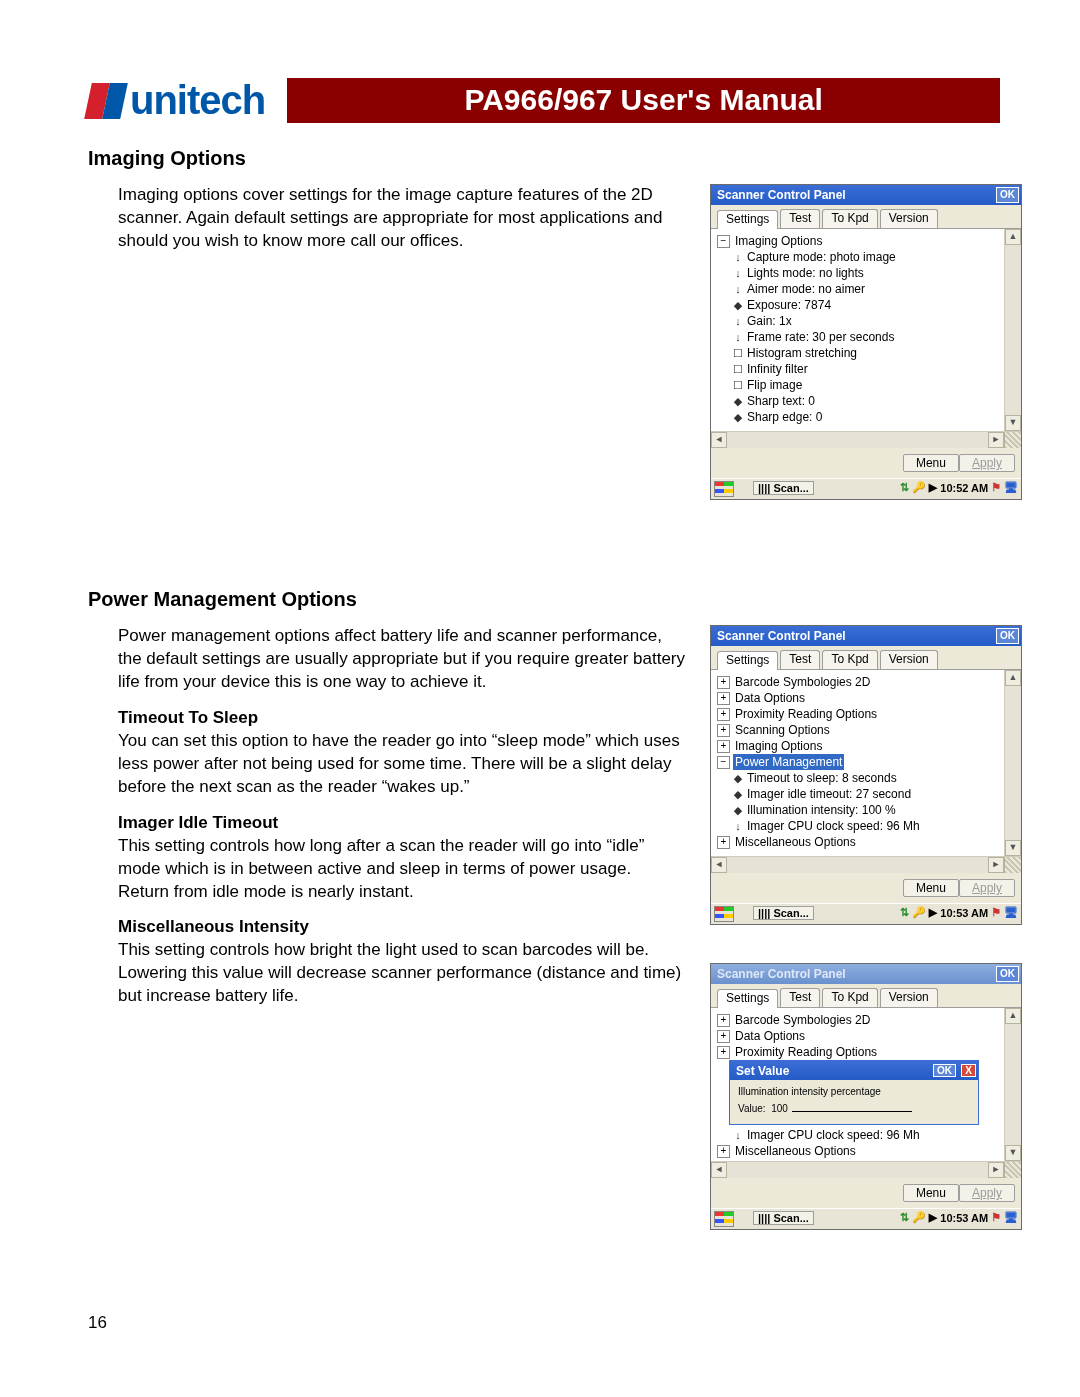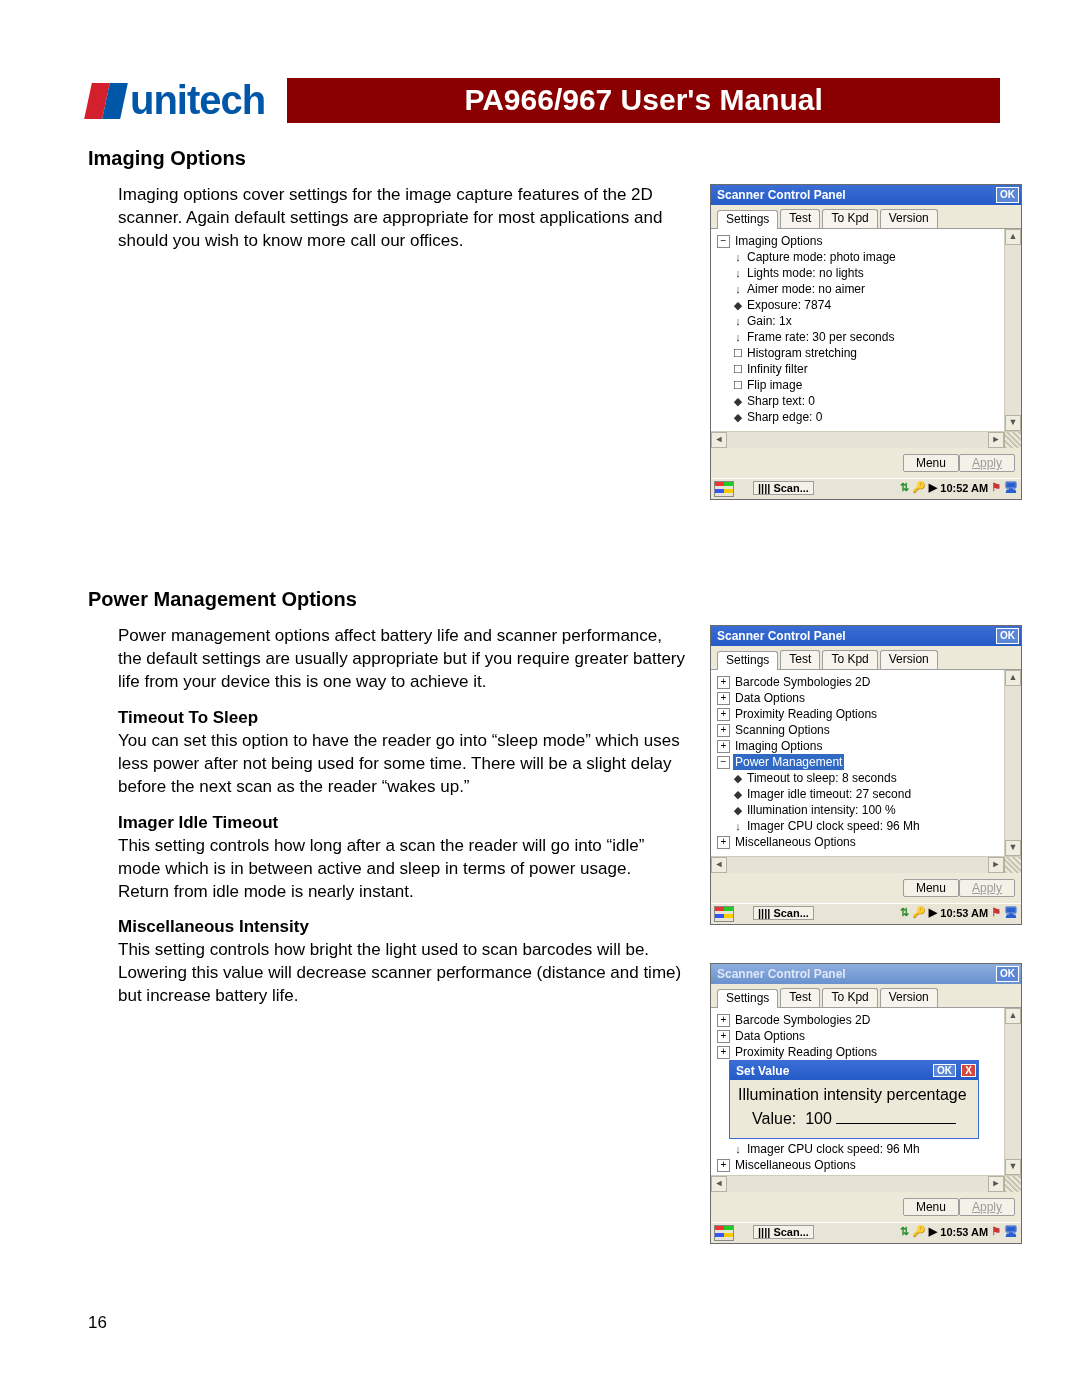--- a/index.html
+++ b/index.html
@@ -209,21 +209,21 @@
   .tray .green { color: #2a8a2a; }
   .tray .orange{ color: #d07b18; }
   .tray .blue  { color: #2a5fd0; }
   .tray .flag  { color: #c33; }
   .small-dlg {
     border: 1px solid #3a6ed5;
     margin: 0 0 2px 12px;
     width: 248px;
     background: #ece9d8;
   }
-  .small-dlg .body { padding: 6px 8px 10px; font-size: 16px; }
+  .small-dlg .body { padding: 6px 8px 10px; font-size: 10px; }
   .input-line { border-bottom: 1px solid #000; display: inline-block; min-width: 120px; margin-left: 4px; }
 </style>
 </head>
 <body>
 
 <div class="page">
 
   <div class="header">
     <div class="logo">
       <span class="logo-mark">
@@ -493,21 +493,21 @@
               <div class="small-dlg">
                 <div class="dlg-title">
                   <span>Set Value</span>
                   <span>
                     <span class="ok-btn">OK</span>
                     <span class="x-btn">X</span>
                   </span>
                 </div>
                 <div class="body">
                   <div>Illumination intensity percentage</div>
-                  <div style="margin-top:6px;text-align:center;">
+                  <div style="margin-top:6px;">
                     <span>Value:</span>
                     <span>
                       &nbsp;<span>100</span><span class="input-line"></span>
                     </span>
                   </div>
                 </div>
               </div>
 
               <div class="node">
                   <span class="sp"></span>

